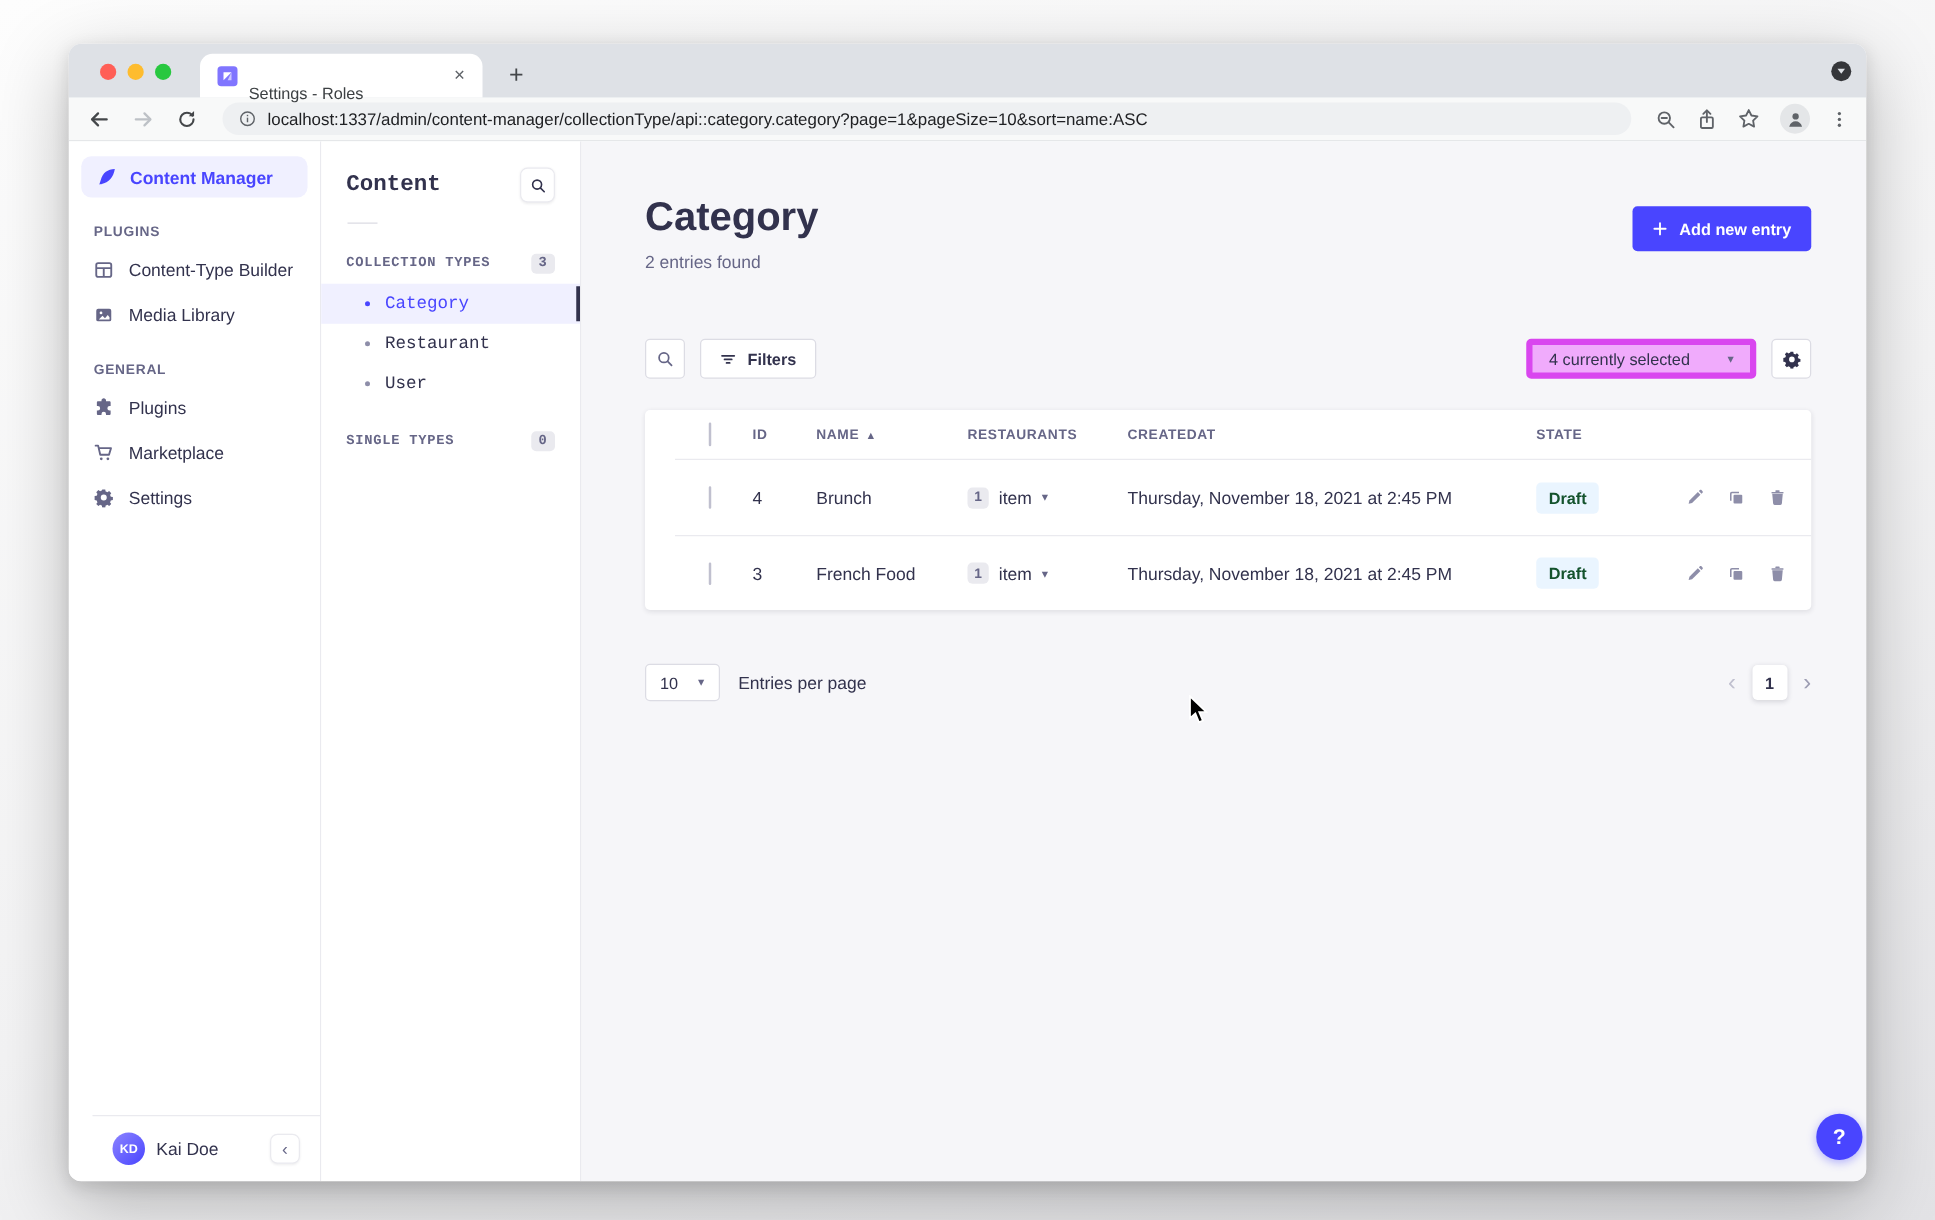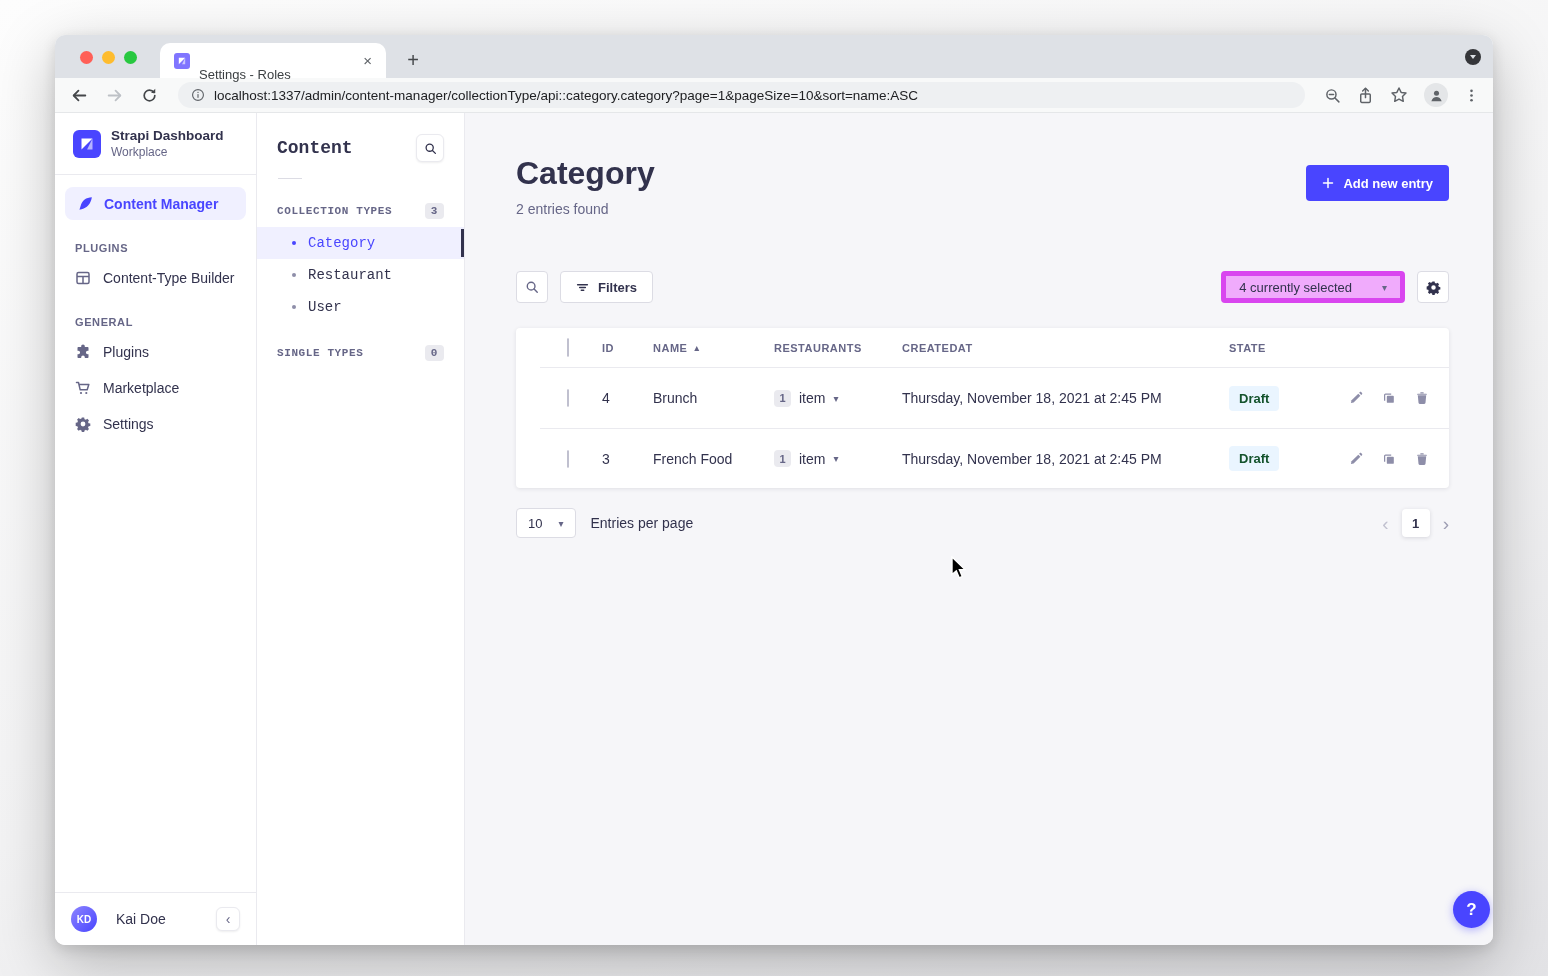--- a/index.html
+++ b/index.html
@@ -49,21 +49,21 @@
   .brand-logo svg { position:absolute; inset:0; }
   .brand-title { font-size:13.5px; font-weight:bold; color:#32324d; }
   .brand-sub { font-size:12px; color:#666687; margin-top:2px; }
   .nav-item { margin:12px 10px 2px; padding:8px 12px; border-radius:8px; display:flex;
     align-items:center; gap:10px; font-size:14px; font-weight:bold; color:#32324d; }
   .nav-item.active { background:#f0f0ff; color:#4945ff; }
   .side-section { padding:20px 20px 6px; font-size:11px; font-weight:bold; letter-spacing:.6px; color:#666687; }
   .side-link { display:flex; align-items:center; gap:12px; padding:10px 20px; font-size:14px; color:#32324d;text-align:right; }
   .side-link .ic { color:#666687; }
   .side-spacer { flex:1; }
-  .user-area { border-top:1px solid #eaeaef; padding:13px 16px; display:flex; align-items:center; gap:19px; }
+  .user-area { border-top:1px solid #eaeaef; padding:13px 16px; display:flex; align-items:center; gap:9px;margin-left:19px; }
   .avatar { width:26px; height:26px; border-radius:50%;
     background:linear-gradient(135deg,#8c84ff,#4945ff); color:#fff; font-size:10px; font-weight:bold;
     display:grid; place-items:center; }
   .user-name { font-size:14px; color:#32324d; }
   .collapse-btn { margin-left:auto; width:24px; height:24px; border:1px solid #eaeaef; border-radius:6px;
     background:#fff; color:#666687; font-size:14px; display:grid; place-items:center;
     box-shadow:0 1px 2px rgba(33,33,52,.08); }
 
   .subnav { width:208px; background:#fff; border-right:1px solid #eaeaef; flex:none;font-family:Liberation Mono, monospace; }
   .subnav-head { display:flex; align-items:center; justify-content:space-between; padding:21px 20px 6px; }
@@ -109,21 +109,21 @@
   .cb { width:18px; height:18px; border:1px solid #c0c0cf; border-radius:4px; background:#fff; margin-left:27px; }
   .sort-arrow { font-size:9px; color:#666687; }
   .rel-cell { display:flex; align-items:center; gap:8px; }
   .num-badge { width:17px; height:17px; background:#eaeaef; border-radius:4px; color:#666687;
     font-size:11px; font-weight:bold; display:grid; place-items:center; }
   .state-badge { display:inline-block; background:#eaf5ff; color:#14532d; font-size:13px; font-weight:bold;
     border-radius:4px; padding:5px 10px; }
   .actions { display:flex; justify-content:flex-end; align-items:center; gap:19px; padding-right:34px; }
   .act { color:#8e8ea9; background:none; border:none; display:grid; place-items:center; }
 
-  .pagination-row { margin-top:20px; display:flex; justify-content:space-between; }
+  .pagination-row { margin-top:43px; display:flex; justify-content:space-between; }
   .pg-left { display:flex; align-items:center; gap:15px; }
   .pagesize { height:30px; background:#fff; border:1px solid #dcdce4; border-radius:4px;
     padding:0 11px; display:flex; align-items:center; gap:16px; font-size:13px; color:#32324d; }
   .pg-label { font-size:14px; color:#32324d; }
   .pg-right { display:flex; align-items:center; gap:13px; }
   .pg-chevron { font-size:19px; line-height:1; color:#c0c0cf; background:none; border:none; }
   .pg-chevron.next { color:#9d9db3; }
   .page-num { width:28px; height:28px; background:#fff; border-radius:4px; font-size:13px; font-weight:bold;
     color:#32324d; display:grid; place-items:center; box-shadow:0 1px 4px rgba(33,33,52,.15); border:none; }
 
@@ -221,32 +221,20 @@
             <circle cx="8" cy="8" r="1.4"></circle>
             <circle cx="8" cy="13" r="1.4"></circle>
           </svg>
       </span>
     </div>
   </div>
 
   <div class="app">
 
     <div class="sidebar">
-      <div class="brand">
-        <span class="brand-logo">
-          <svg viewBox="0 0 28 28">
-              <path d="M8.5 19.5v-11h11L8.5 19.5z" fill="#fff"></path>
-              <path d="M19.5 8.5v11h-5.4z" fill="#fff" opacity=".6"></path>
-            </svg>
-        </span>
-        <span>
-          <div class="brand-title">Strapi Dashboard</div>
-          <div class="brand-sub">Workplace</div>
-        </span>
-      </div>
 
       <div class="nav-item active">
         <span class="ic">
           <svg width="17" height="17" viewBox="0 0 16 16" fill="currentColor">
               <path d="M14 2c-5.4.3-9.1 2.7-10.6 8.3L2.3 13.8l1.5-.4C9.7 12 12.8 8.5 14 2z"></path>
               <path d="M3.2 13.2 9.5 6l.7.7-6.2 7z" opacity=".5"></path>
             </svg>
         </span>
         <span>Content Manager</span>
       </div>
@@ -254,20 +242,30 @@
       <div class="side-section">PLUGINS</div>
       <div class="side-link">
         <span class="ic">
           <svg width="16" height="16" viewBox="0 0 16 16" fill="none" stroke="currentColor" stroke-width="1.5">
               <rect x="2" y="2.5" width="12" height="11" rx="1.5"></rect>
               <path d="M2 6.5h12"></path>
               <path d="M8 6.5V13.5"></path>
             </svg>
         </span>
         <span>Content-Type Builder</span>
+      </div>
+      <div class="side-link">
+        <span class="ic">
+          <svg width="16" height="16" viewBox="0 0 16 16">
+              <rect x="2" y="3" width="12" height="10" rx="1.5" fill="currentColor"></rect>
+              <circle cx="5.8" cy="6.3" r="1.1" fill="#fff"></circle>
+              <path d="M4 11.6l3-3 2 2 2.2-2.6 1.4 1.8v1.8z" fill="#fff"></path>
+            </svg>
+        </span>
+        <span>Media Library</span>
       </div>
 
       <div class="side-section">GENERAL</div>
       <div class="side-link">
         <span class="ic">
           <svg width="16" height="16" viewBox="0 0 16 16" fill="currentColor">
               <path d="M6.2 2.2c0-.9.8-1.7 1.8-1.7s1.8.8 1.8 1.7V3h2.7c.6 0 1 .4 1 1v2.7h-.8a1.8 1.8 0 0 0 0 3.6h.8V13c0 .6-.4 1-1 1H9.8v-.8a1.8 1.8 0 0 0-3.6 0v.8H3.5c-.6 0-1-.4-1-1v-2.7h.8a1.8 1.8 0 0 0 0-3.6h-.8V4c0-.6.4-1 1-1h2.7z"></path>
             </svg>
         </span>
         <span>Plugins</span>

